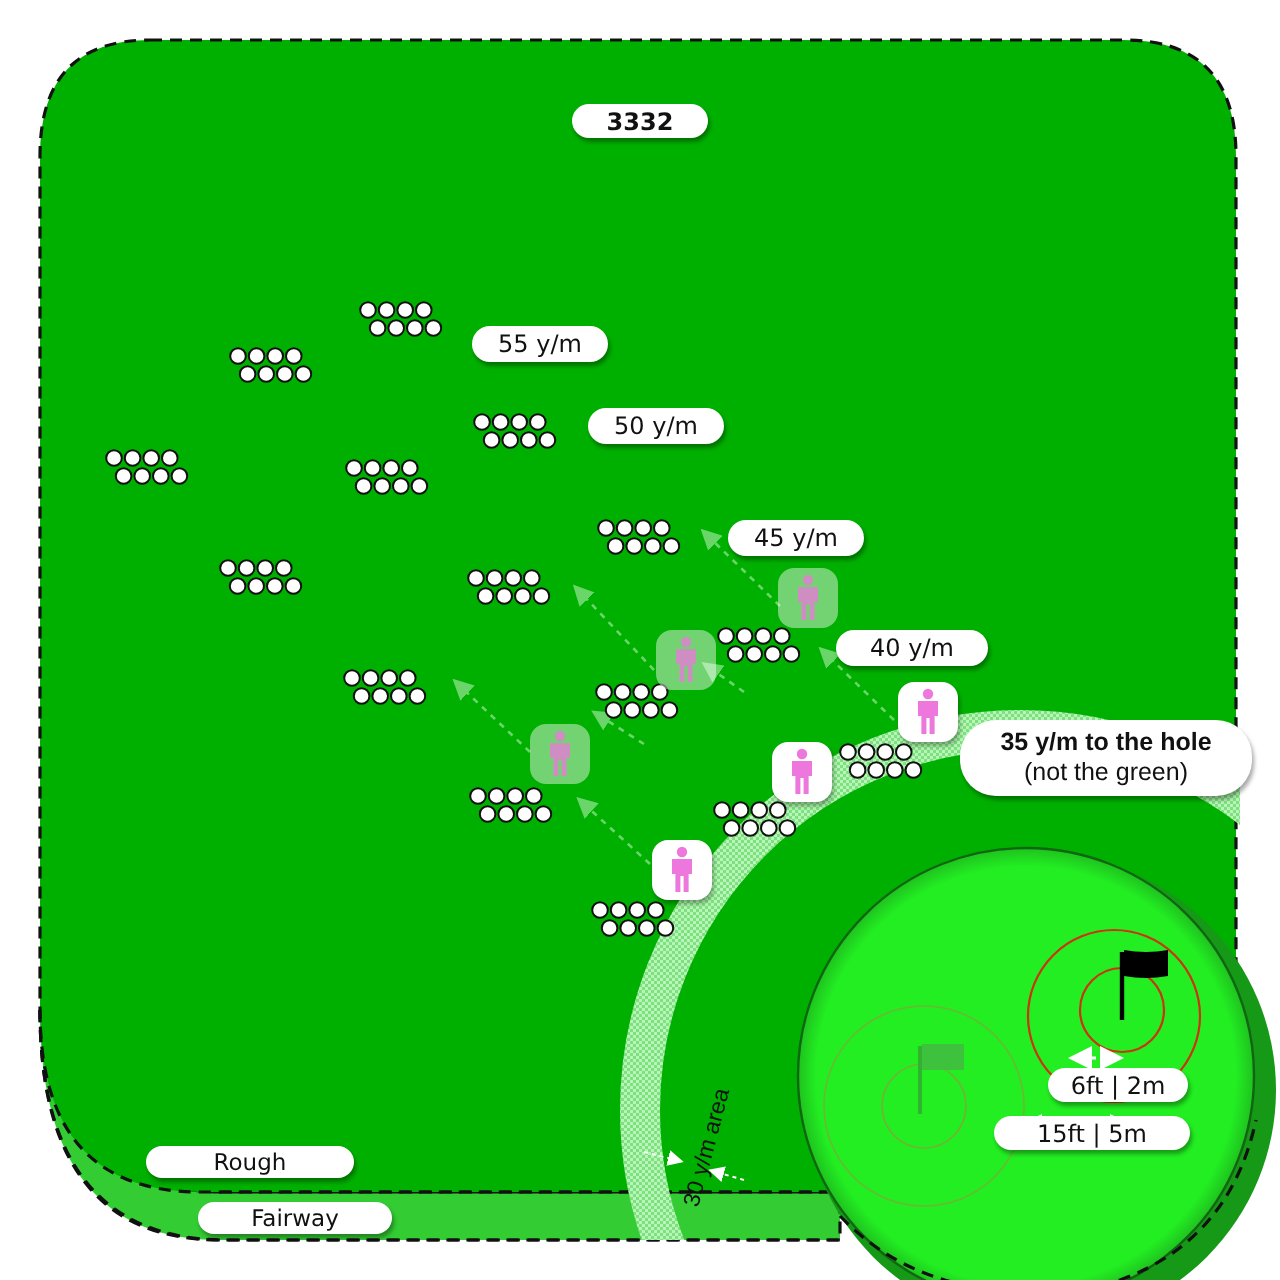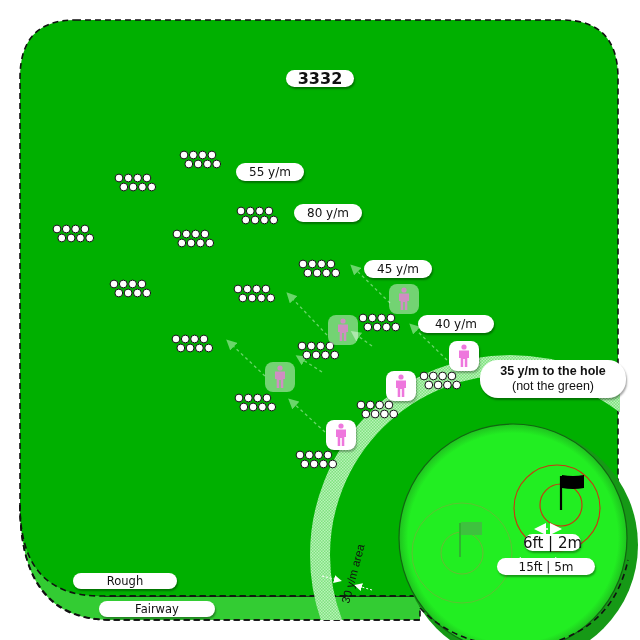--- a/index.html
+++ b/index.html
@@ -243,53 +243,53 @@
           <circle cx="304.8" cy="464" r="3.9" fill="#ffffff" stroke="#111" stroke-width="1"></circle>
           <circle cx="314.1" cy="464" r="3.9" fill="#ffffff" stroke="#111" stroke-width="1"></circle>
           <circle cx="323.40000000000003" cy="464" r="3.9" fill="#ffffff" stroke="#111" stroke-width="1"></circle>
           <circle cx="332.7" cy="464" r="3.9" fill="#ffffff" stroke="#111" stroke-width="1"></circle>
         </g>
       </g>
 
     <text x="0" y="0" transform="translate(349,604) rotate(-75)" font-family="Liberation Sans, sans-serif" font-size="11.5" fill="#111">30 y/m area</text>
   </svg>
 
-  <div class="pill" style="left:286px;top:52px;width:68px;height:17px;font-weight:bold;font-size:16px;margin-top:18px;">
+  <div class="pill" style="left:286px;top:52px;width:68px;height:17px;font-weight:bold;font-size:12px;">
     <span>3332</span>
   </div>
 
   <div class="pill" style="left:236px;top:163px;width:68px;height:18px;font-size:12px;">
     <span>55 y/m</span>
   </div>
   <div class="pill" style="left:294px;top:204px;width:68px;height:18px;font-size:12px;">
-    <span>80 y/m</span>
+    <span>50 y/m</span>
   </div>
   <div class="pill" style="left:364px;top:260px;width:68px;height:18px;font-size:12px;">
     <span>45 y/m</span>
   </div>
   <div class="pill" style="left:418px;top:315px;width:76px;height:18px;font-size:12px;">
     <span>40 y/m</span>
   </div>
 
   <div class="pill big" style="left:480px;top:360px;width:146px;height:38px;">
     <span class="l1">35 y/m to the hole</span>
     <span class="l2">(not the green)</span>
   </div>
 
-  <div class="pill" style="left:524px;top:534px;width:57px;height:17px;font-size:15px;">
+  <div class="pill" style="left:524px;top:534px;width:70px;height:17px;font-size:12px;">
     <span>6ft | 2m</span>
   </div>
   <div class="pill" style="left:497px;top:558px;width:98px;height:17px;font-size:12px;">
     <span>15ft | 5m</span>
   </div>
 
   <div class="pill" style="left:73px;top:573px;width:104px;height:16px;font-size:11.5px;border-radius:9px;align-items:center;">
     <span>Rough</span>
   </div>
-  <div class="pill" style="left:99px;top:601px;width:116px;height:16px;font-size:11.5px;border-radius:9px;">
+  <div class="pill" style="left:99px;top:601px;width:97px;height:16px;font-size:11.5px;border-radius:9px;">
     <span>Fairway</span>
   </div>
 
   <div id="players">
       <div class="person ghost" style="left: 389px; top: 284px;">
         <span style="display:flex">
           <svg width="14" height="24" viewBox="0 0 14 24">
             <circle cx="7" cy="3" r="2.6" fill="#ee77dd"></circle>
             <path d="M2,6.5 L12,6.5 L12,14 L10.3,14 L10.3,23 L7.8,23 L7.8,15 L6.2,15 L6.2,23 L3.7,23 L3.7,14 L2,14 Z" fill="#ee77dd"></path>
           </svg>

